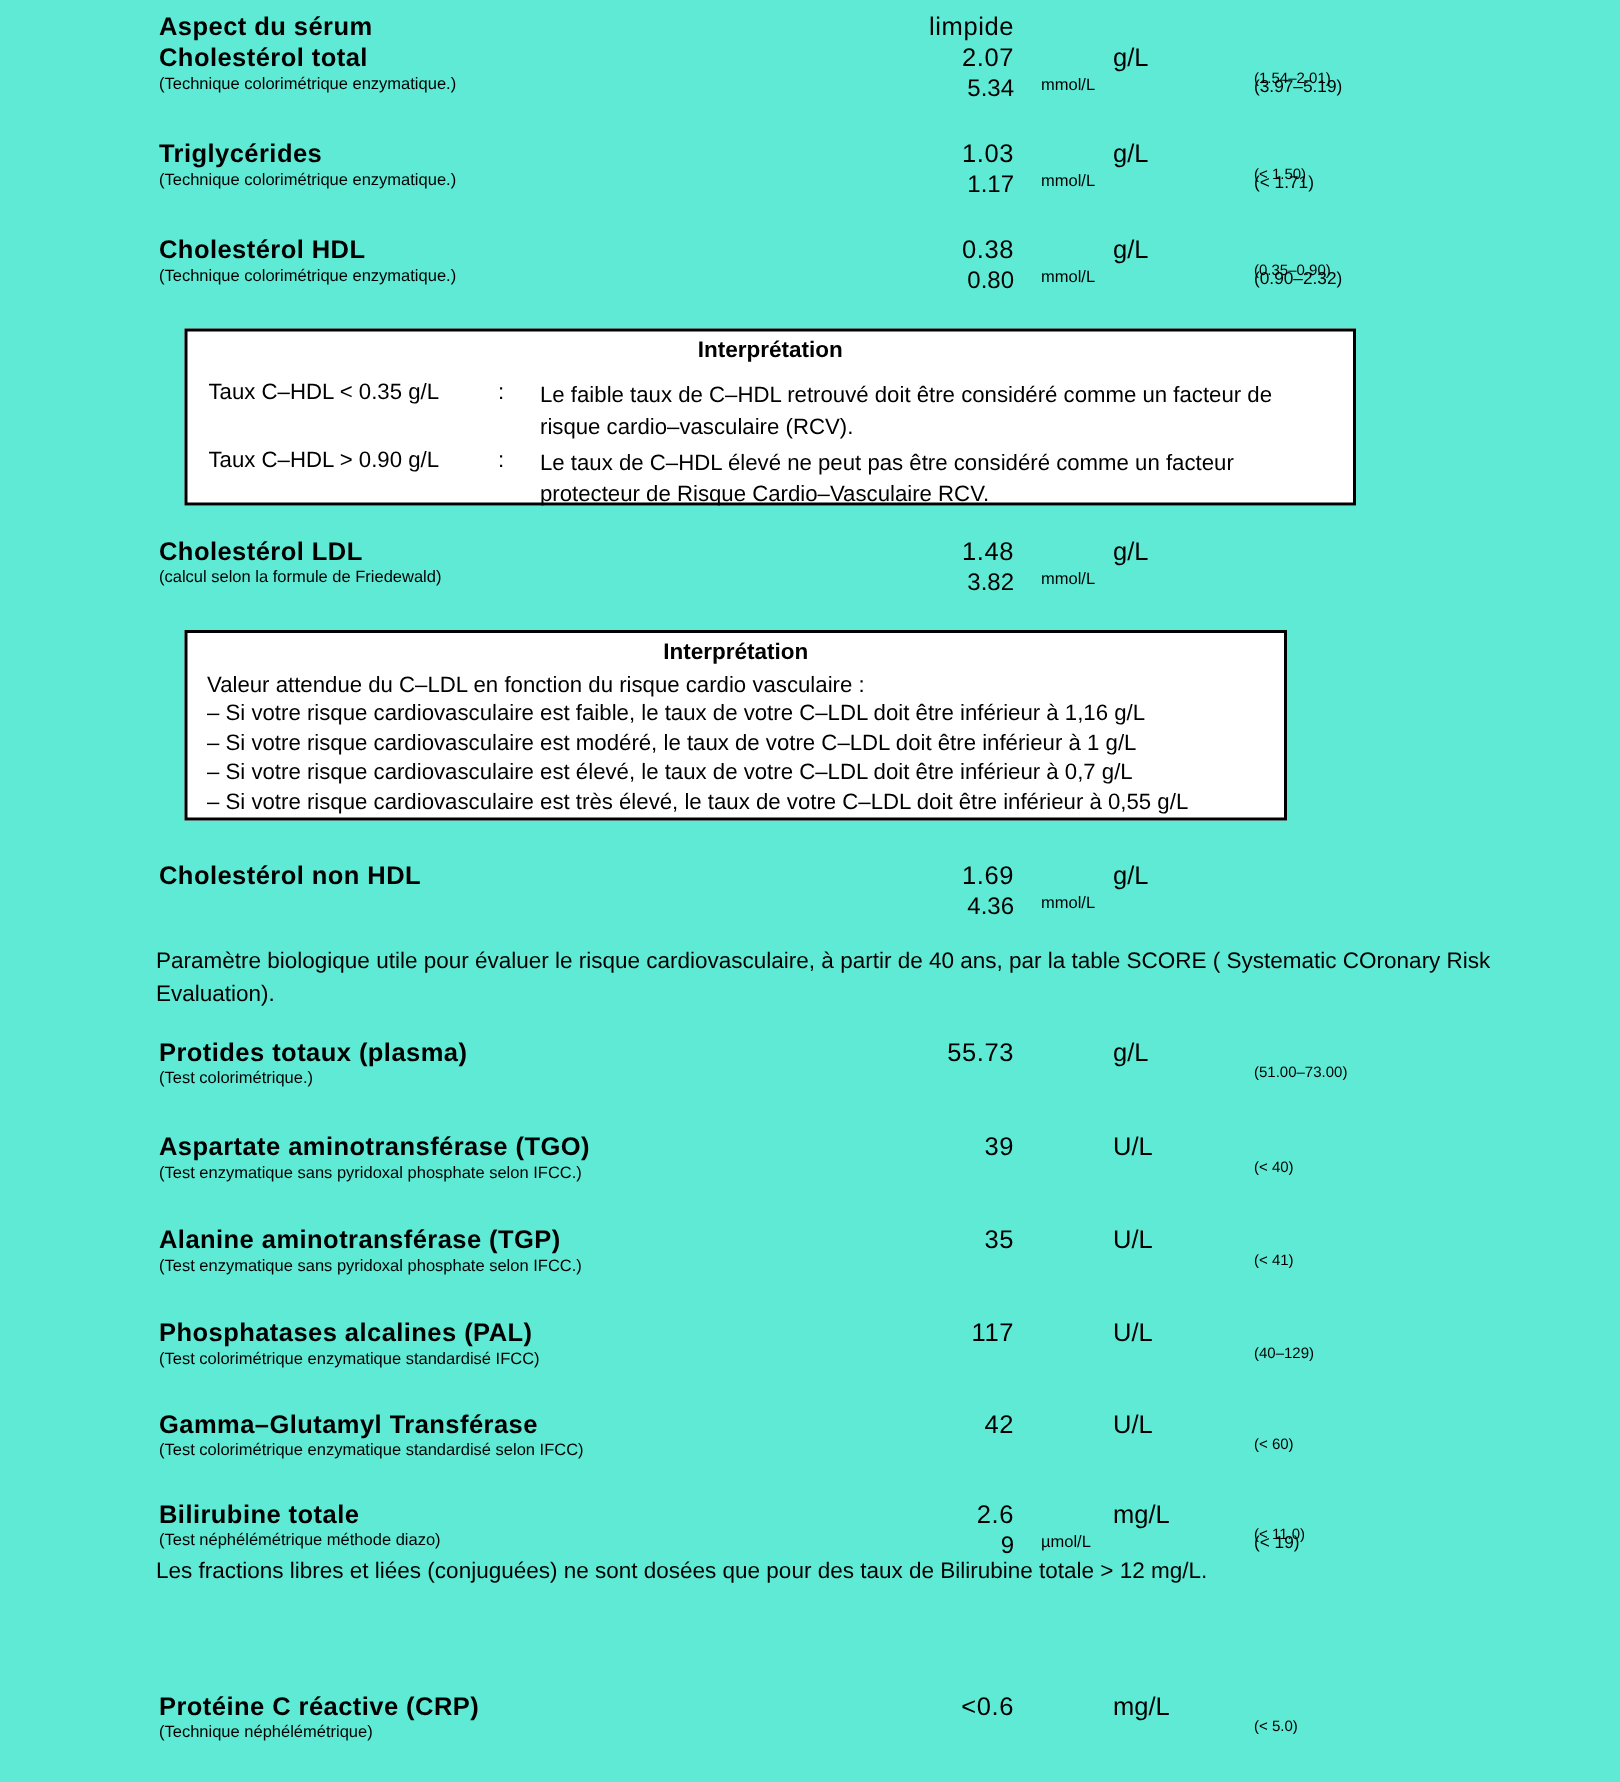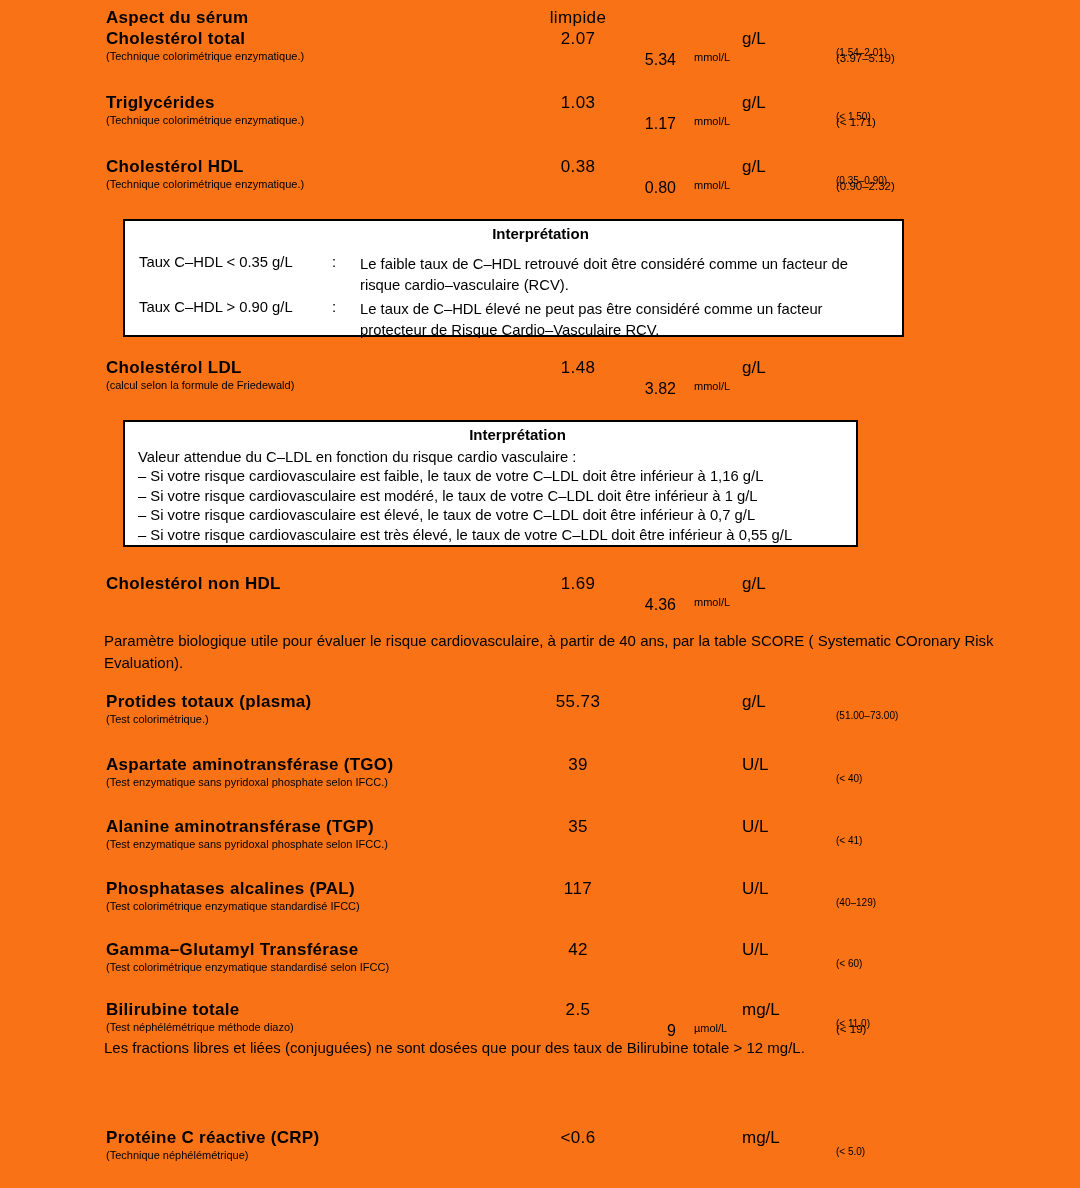--- a/index.html
+++ b/index.html
@@ -1,31 +1,31 @@
 <!DOCTYPE html>
 <html><head>
 <meta charset="utf-8">
 <style>
   html,body { margin:0; padding:0; background:#ffffff; }
   .page {
-    position:relative; width:1080px; height:1188px; background:#f97316;
+    position:relative; width:1080px; height:1188px; background:#5eead4;
     font-family:"Liberation Sans", sans-serif; color:#000000; overflow:hidden;
   }
   .row { position:absolute; left:0; width:1080px; height:0; }
   .nm   { position:absolute; left:106px; top:0; font-size:17px; font-weight:bold; white-space:nowrap; letter-spacing:0.3px; }
   .sub  { position:absolute; left:106px; top:21px; font-size:11px; white-space:nowrap; }
-  .val  { position:absolute; left:480px; top:0; width:196px; text-align:center; font-size:17px; white-space:nowrap; letter-spacing:0.4px; }
+  .val  { position:absolute; left:480px; top:0; width:196px; text-align:right; font-size:17px; white-space:nowrap; letter-spacing:0.4px; }
   .unit { position:absolute; left:694px; top:0; font-size:17px; white-space:nowrap;margin-left:48px; }
   .rng  { position:absolute; left:836px; top:18px; font-size:10px; white-space:nowrap; }
   .val2 { position:absolute; left:480px; top:22px; width:196px; text-align:right; font-size:16px; white-space:nowrap; }
   .unit2{ position:absolute; left:694px; top:22px; font-size:11px; white-space:nowrap; }
   .rng2 { position:absolute; left:836px; top:23px; font-size:11.5px; white-space:nowrap; }
 
   .ibox { position:absolute; border:2px solid #000; background:#fff; }
-  .ibox-title { position:absolute; left:0; top:4px; width:100%; text-align:center; font-size:15px; font-weight:bold;margin-left:27px; }
+  .ibox-title { position:absolute; left:0; top:4px; width:100%; text-align:center; font-size:15px; font-weight:bold; }
   .term  { position:absolute; left:14px; font-size:14.8px; white-space:nowrap; }
   .colon { position:absolute; left:207px; font-size:14.8px; }
   .desc  { position:absolute; left:235px; font-size:14.8px; line-height:21px; white-space:nowrap; }
   .ldl-lines { position:absolute; left:13px; top:26px; font-size:14.8px; line-height:19.4px; white-space:nowrap; }
 
   .note { position:absolute; font-size:15px; line-height:21.5px; white-space:nowrap; }
 </style>
 </head>
 <body>
 
@@ -154,21 +154,21 @@
     <span class="nm">Gamma–Glutamyl Transférase</span>
     <span class="sub">(Test colorimétrique enzymatique standardisé selon IFCC)</span>
     <span class="val">42</span>
     <span class="unit">U/L</span>
     <span class="rng">(&lt; 60)</span>
   </div>
 
   <div class="row" style="top:1000px">
     <span class="nm">Bilirubine totale</span>
     <span class="sub">(Test néphélémétrique méthode diazo)</span>
-    <span class="val">2.5</span>
+    <span class="val">2.6</span>
     <span class="unit">mg/L</span>
     <span class="rng">(&lt; 11.0)</span>
     <span class="val2">9</span>
     <span class="unit2">µmol/L</span>
     <span class="rng2">(&lt; 19)</span>
   </div>
 
   <div class="note" style="left:104px; top:1037px">Les fractions libres et liées (conjuguées) ne sont dosées que pour des taux de Bilirubine totale &gt; 12 mg/L.</div>
 
   <div class="row" style="top:1128px">

